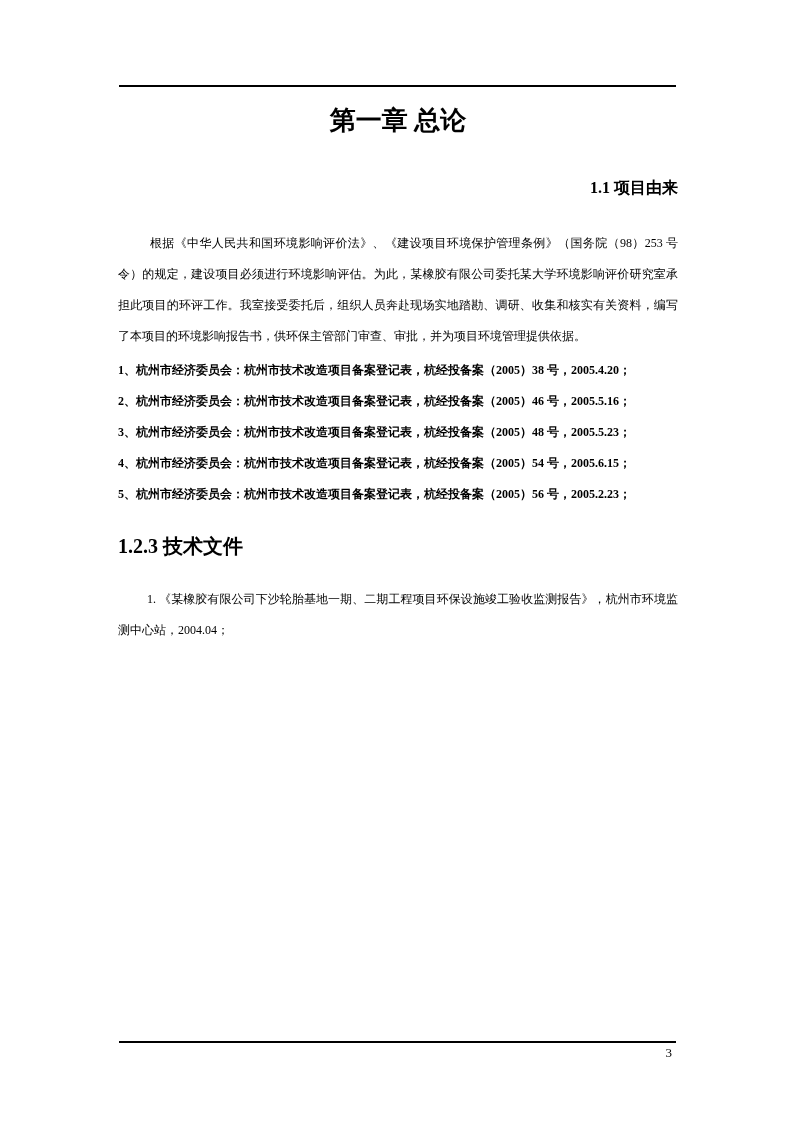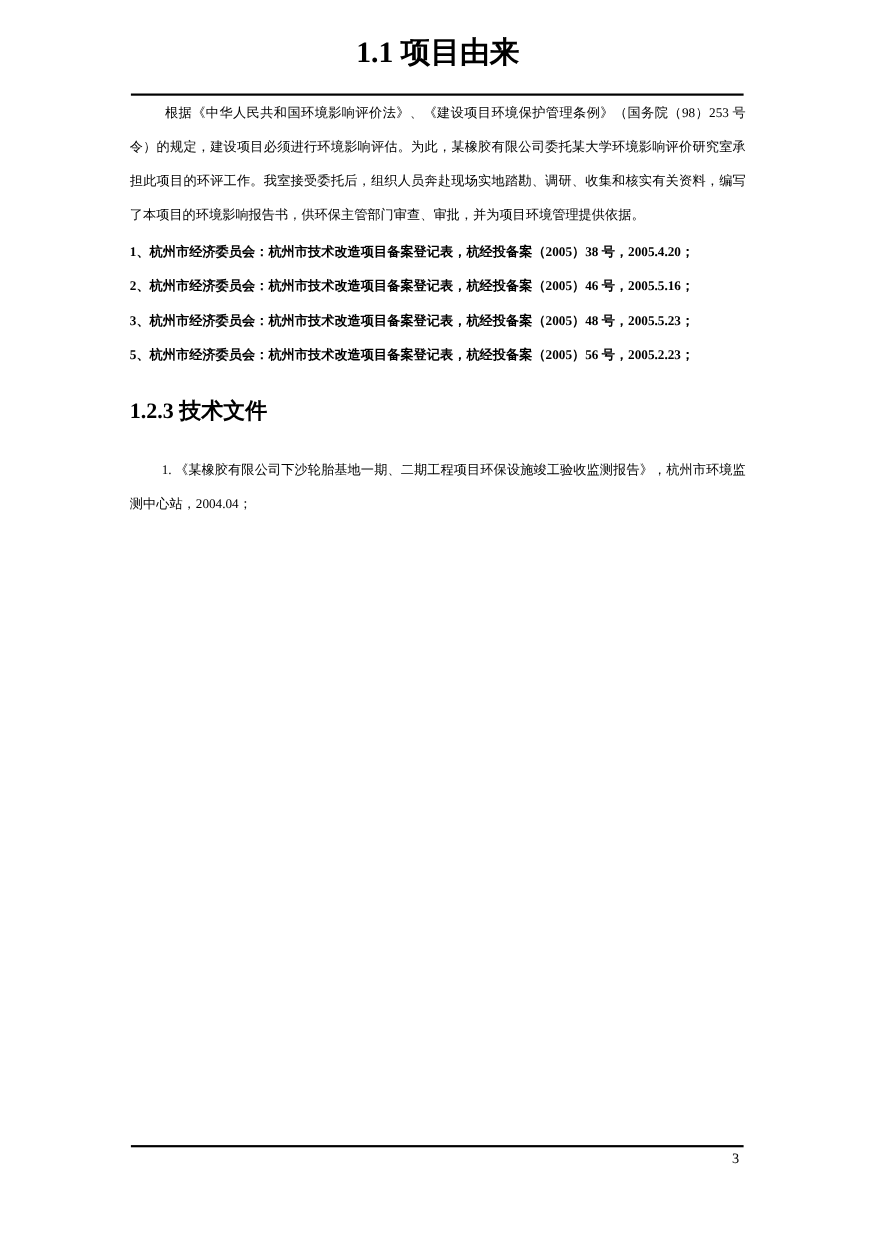--- a/index.html
+++ b/index.html
@@ -38,24 +38,24 @@
     width: 560px;
   }
   .chapter-title {
     margin-top: 101px;
     text-align: center;
     font-size: 26px;
     font-weight: bold;
     line-height: 40px;
   }
   .h2 {
-    font-size: 27px;
+    font-size: 16px;
     font-weight: bold;
     line-height: 28px;
-    text-align: center;
+    text-align: right;
   }
   .h2-s11 { margin-top: 33px; }
   .h2-s12 { margin-top: 27px; }
   .h3 {
     font-size: 20px;
     font-weight: bold;
     line-height: 28px;
     margin-top: 22px;
   }
   .body-text {
@@ -75,30 +75,32 @@
     text-indent: 29px;
   }
 </style>
 </head>
 <body>
 
 <div class="header-rule"></div>
 
 <div class="content">
 
+  <div class="chapter-title">第一章 总论</div>
 
   <div class="h2 h2-s11">1.1 项目由来</div>
 
   <p class="body-text para-1-1">根据《中华人民共和国环境影响评价法》、《建设项目环境保护管理条例》（国务院（98）253 号令）的规定，建设项目必须进行环境影响评估。为此，某橡胶有限公司委托某大学环境影响评价研究室承担此项目的环评工作。我室接受委托后，组织人员奔赴现场实地踏勘、调研、收集和核实有关资料，编写了本项目的环境影响报告书，供环保主管部门审查、审批，并为项目环境管理提供依据。</p>
 
 
   <div class="ref-list">
     <p class="body-text ref-item">1、杭州市经济委员会：杭州市技术改造项目备案登记表，杭经投备案（2005）38 号，2005.4.20；</p>
     <p class="body-text ref-item">2、杭州市经济委员会：杭州市技术改造项目备案登记表，杭经投备案（2005）46 号，2005.5.16；</p>
     <p class="body-text ref-item">3、杭州市经济委员会：杭州市技术改造项目备案登记表，杭经投备案（2005）48 号，2005.5.23；</p>
+    <p class="body-text ref-item">4、杭州市经济委员会：杭州市技术改造项目备案登记表，杭经投备案（2005）54 号，2005.6.15；</p>
     <p class="body-text ref-item">5、杭州市经济委员会：杭州市技术改造项目备案登记表，杭经投备案（2005）56 号，2005.2.23；</p>
   </div>
 
   <div class="h3">1.2.3 技术文件</div>
 
   <p class="body-text tech-item">1. 《某橡胶有限公司下沙轮胎基地一期、二期工程项目环保设施竣工验收监测报告》，杭州市环境监测中心站，2004.04；</p>
 
 </div>
 
 <div class="footer-rule"></div>

